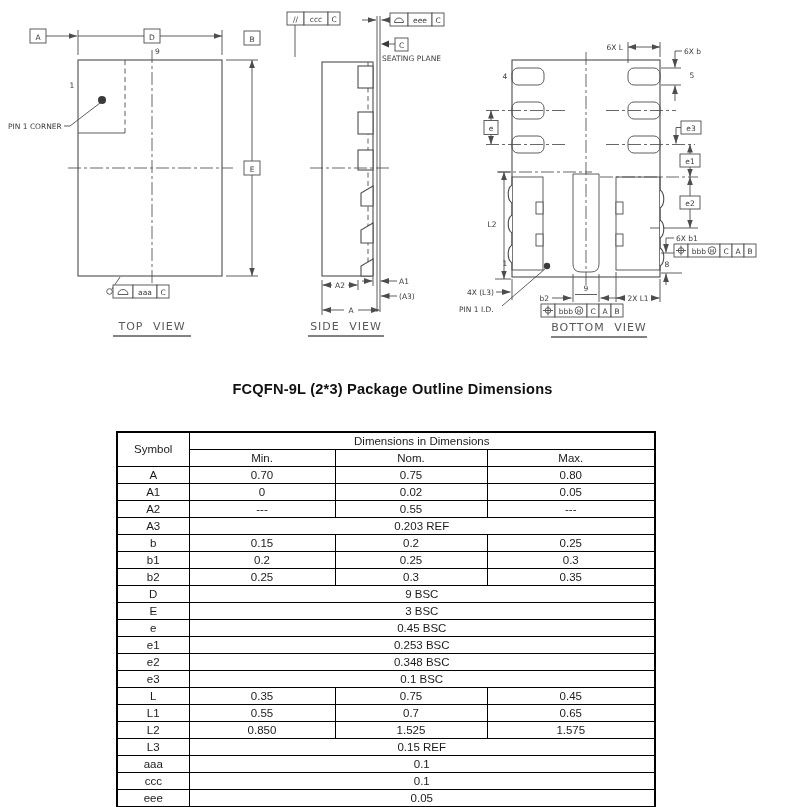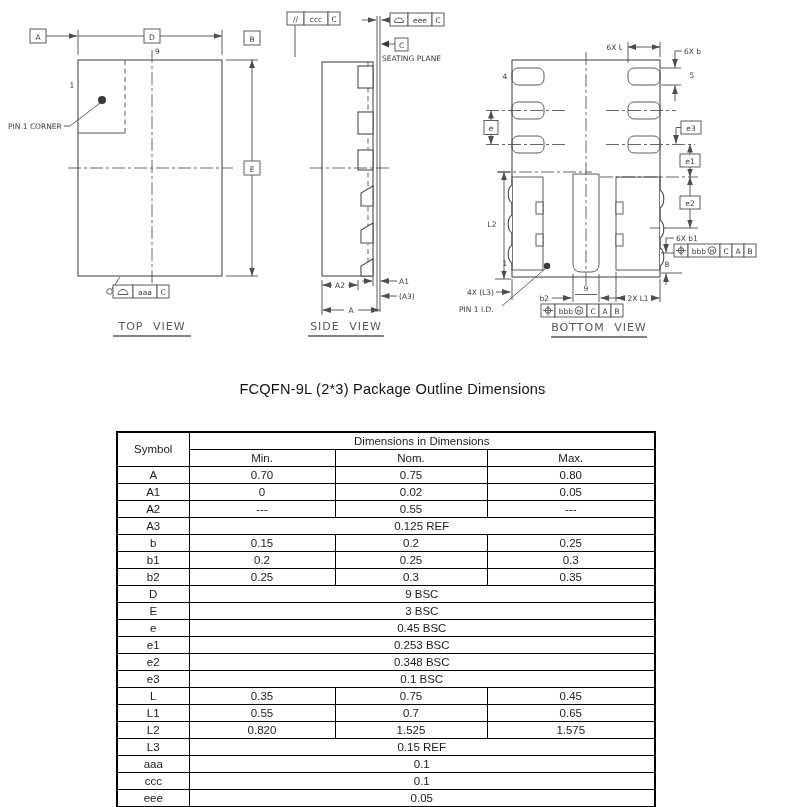--- a/index.html
+++ b/index.html
@@ -1,20 +1,20 @@
 <!DOCTYPE html>
 <html><head>
 <meta charset="utf-8">
 <style>
   html,body{margin:0;padding:0;}
   body{width:785px;height:807px;background:#fff;position:relative;
        font-family:"Liberation Sans",sans-serif;}
   .drawing{position:absolute;top:0;left:0;}
   .page-title{position:absolute;top:381px;left:0;width:785px;text-align:center;
-       font-size:14.6px;color:#111;font-weight:400;letter-spacing:.2px;}
+       font-size:14.6px;color:#111;font-weight:700;letter-spacing:.2px;}
   table.dims{position:absolute;top:431px;left:116px;width:538px;
        border-collapse:collapse;table-layout:fixed;
        font-size:11.5px;color:#1b1b1b;border:2px solid #000;}
   table.dims td,table.dims th{border:1px solid #000;text-align:center;
        padding:0;height:16px;line-height:15px;font-weight:400;
        overflow:hidden;white-space:nowrap;}
   
   .ln{stroke:#4d4d4d;stroke-width:1.1;fill:none;}
   .tn{stroke:#4d4d4d;stroke-width:0.9;fill:none;}
   .bx{stroke:#4d4d4d;stroke-width:0.9;fill:#fff;}
@@ -355,21 +355,21 @@
         <td>0.05</td>
       </tr>
     <tr>
         <td>A2</td>
         <td>---</td>
         <td>0.55</td>
         <td>---</td>
       </tr>
     <tr>
         <td>A3</td>
-        <td colspan="3">0.125 REF</td>
+        <td colspan="3">0.203 REF</td>
       </tr>
     <tr>
         <td>b</td>
         <td>0.15</td>
         <td>0.2</td>
         <td>0.25</td>
       </tr>
     <tr>
         <td>b1</td>
         <td>0.2</td>
@@ -413,21 +413,21 @@
         <td>0.45</td>
       </tr>
     <tr>
         <td>L1</td>
         <td>0.55</td>
         <td>0.7</td>
         <td>0.65</td>
       </tr>
     <tr>
         <td>L2</td>
-        <td>0.820</td>
+        <td>0.850</td>
         <td>1.525</td>
         <td>1.575</td>
       </tr>
     <tr>
         <td>L3</td>
         <td colspan="3">0.15 REF</td>
       </tr>
     <tr>
         <td>aaa</td>
         <td colspan="3">0.1</td>

